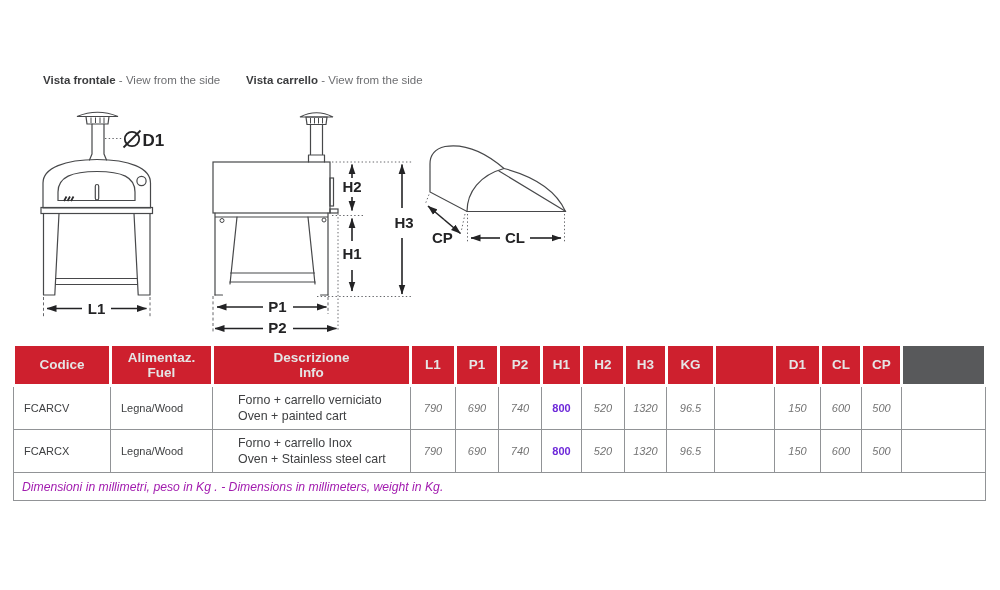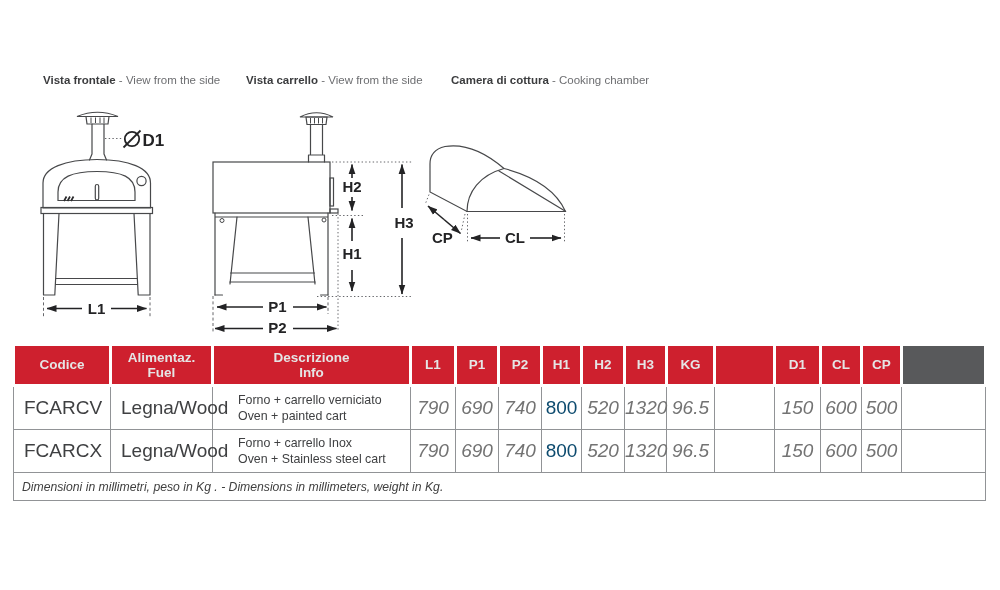--- a/index.html
+++ b/index.html
@@ -17,44 +17,41 @@
   .dash{stroke:#55565a;stroke-width:0.9;stroke-dasharray:3 2.4;fill:none;}
   .dimtxt{font-weight:700;font-size:15px;fill:#232325;}
   .dimtxt-lg{font-weight:700;font-size:17px;fill:#232325;}
 
   table.spec{position:absolute;left:12px;top:343px;width:972px;
              border-collapse:collapse;table-layout:fixed;}
   table.spec th{background:#ce202e;color:#e5e5e5;font-size:13.5px;font-weight:700;
                 border:3px solid #fff;white-space:pre-line;line-height:1.12;
                 height:38px;padding:0;vertical-align:middle;text-align:center;}
   table.spec th.hgray{background:#58595b;}
-  table.spec td{border:1px solid #919396;font-size:19px;color:#3f4042;
+  table.spec td{border:1px solid #919396;font-size:11px;color:#3f4042;
                 text-align:center;vertical-align:middle;padding:0;height:42px;
                 background:#fff;}
   table.spec td.tl{text-align:left;padding-left:10px;}
   table.spec td.desc{text-align:left;padding-left:25px;font-size:12.4px;line-height:1.3;}
   table.spec td.num{color:#737373;font-style:italic;}
-  table.spec td.b{font-weight:400;color:#0c4a6e;}
+  table.spec td.b{font-weight:700;color:#6d28d9;}
   table.spec tr.r3 td{height:30px;}
   table.spec tr.noterow td{height:27px;font-style:italic;font-size:12.2px;
-                           text-align:left;padding-left:8px;color:#404040;}
+                           text-align:left;padding-left:8px;color:#a21caf;}
 </style>
 </head>
 <body>
 
 <div class="page">
 
   <div class="caption" style="left:22px;">
     <span class="cap-bold">Vista frontale</span><span> - View from the side</span>
   </div>
   <div class="caption" style="left:225px;">
     <span class="cap-bold">Vista carrello</span><span> - View from the side</span>
-  </div>
-  <div class="caption" style="left:430px;">
-    <span class="cap-bold">Camera di cottura</span><span> - Cooking chamber</span>
   </div>
 
   <svg class="diagram" style="left:20px;top:98px;" width="185" height="237" viewBox="0 0 185 237">
     <defs>
       <marker id="ahF" markerWidth="10" markerHeight="8" refX="9.5" refY="4" orient="auto" markerUnits="userSpaceOnUse">
         <path d="M0,0.6 L10,4 L0,7.4 Z" fill="#232325"></path>
       </marker>
     </defs>
     <g>
       <path class="ln" d="M57,18.5 Q77.5,10 98,18.5 Z"></path>

